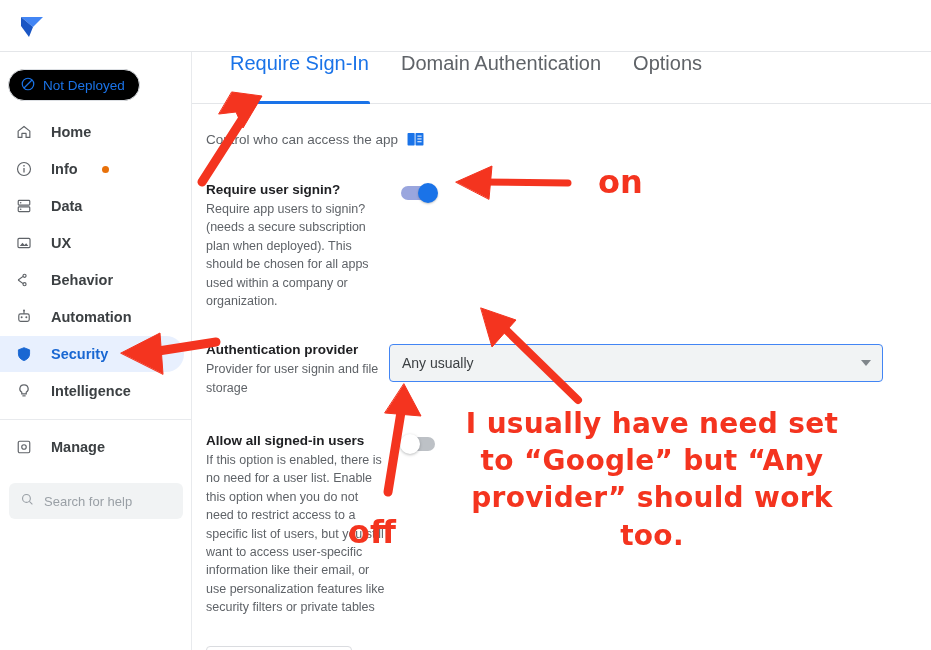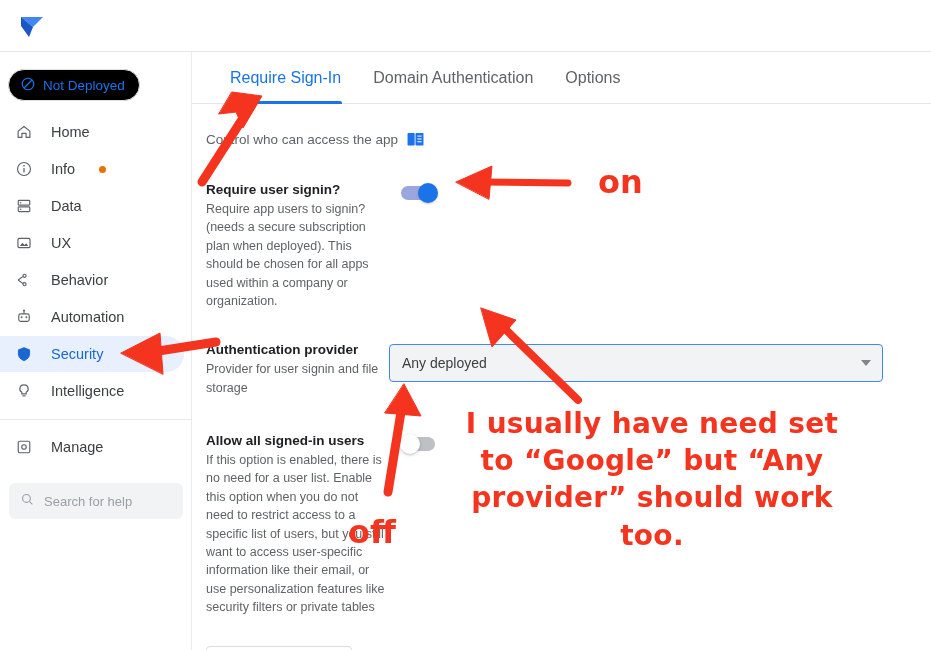--- a/index.html
+++ b/index.html
@@ -30,21 +30,21 @@
     border: 1px solid #dcdfe3; border-radius: 16px;
     color: #1a73e8; font-size: 13.5px; background: #000000;
     white-space: nowrap;
   }
   .nav { position: absolute; left: 0; top: 62px; width: 192px; }
   .nav-item {
     position: relative; display: flex; align-items: center;
     height: 36px; margin: 0 8px 1px 0;
     padding-left: 14px; gap: 17px;
     border-radius: 0 18px 18px 0;
-    color: #3c4043; font-size: 14.5px;
+    color: #3c4043; font-size: 14.5px; font-weight: bold;
   }
   .nav-item .ico { width: 20px; height: 20px; display: flex; align-items: center; justify-content: center; flex: none; }
   .nav-item.active { background: #e8f0fe; color: #1967d2; }
   .nav-item.active .ico svg { fill: #1967d2; stroke: #1967d2; }
   .nav-label { line-height: 1; }
   .dot-badge {
     width: 7px; height: 7px; border-radius: 50%;
     background: #e8710a; margin-left: 7px; display:inline-block;
   }
   .nav-sep { height: 1px; background: #e8eaed; margin: 10px 0 9px 0; }
@@ -56,22 +56,22 @@
   }
   .search-box .ph { color: #9aa0a6; font-size: 13px; }
 
   
   .main { position: absolute; left: 192px; top: 52px; width: 739px; height: 598px; background: #fff; }
   .tabs {
     position: relative; height: 52px; border-bottom: 1px solid #e4e6e9;
     display: flex; align-items: center; padding-left: 22px; gap: 0;
   }
   .tab {
-    position: relative; height: 52px; display: flex; align-items: center;
-    padding: 0 16px; font-size: 16px; color: #5f6368; white-space: nowrap;
+    position: relative; height: 52px; display: flex; align-items: flex-start;
+    padding: 0 16px; font-size: 20px; color: #5f6368; white-space: nowrap;
   }
   .tab.active { color: #1a73e8; }
   .tab.active::after {
     content: ""; position: absolute; left: 15px; right: 15px; bottom: 0;
     height: 3px; background: #1a73e8; border-radius: 2px 2px 0 0;
   }
 
   .content { position: relative; padding: 28px 0 0 14px; }
   .intro { display: flex; align-items: center; gap: 9px; font-size: 13.5px; color: #5f6368; }
   .book-ico { width: 17px; height: 15px; display:block; }
@@ -318,21 +318,21 @@
       </div>
 
       
       <div class="row" style="margin-top:32px">
         <div class="row-text">
           <div class="row-title">Authentication provider</div>
           <div class="row-desc">Provider for user signin and file storage</div>
         </div>
         <div class="row-ctrl" style="margin-left:3px">
           <div class="select">
-            <span>Any deployed</span>
+            <span>Any usually</span>
             <span class="caret"></span>
           </div>
         </div>
       </div>
 
       
       <div class="row" style="margin-top:36px">
         <div class="row-text">
           <div class="row-title">Allow all signed-in users</div>
           <div class="row-desc">If this option is enabled, there is no need for a user list. Enable this option when you do not need to restrict access to a specific list of users, but you still want to access user-specific information like their email, or use personalization features like security filters or private tables</div>

